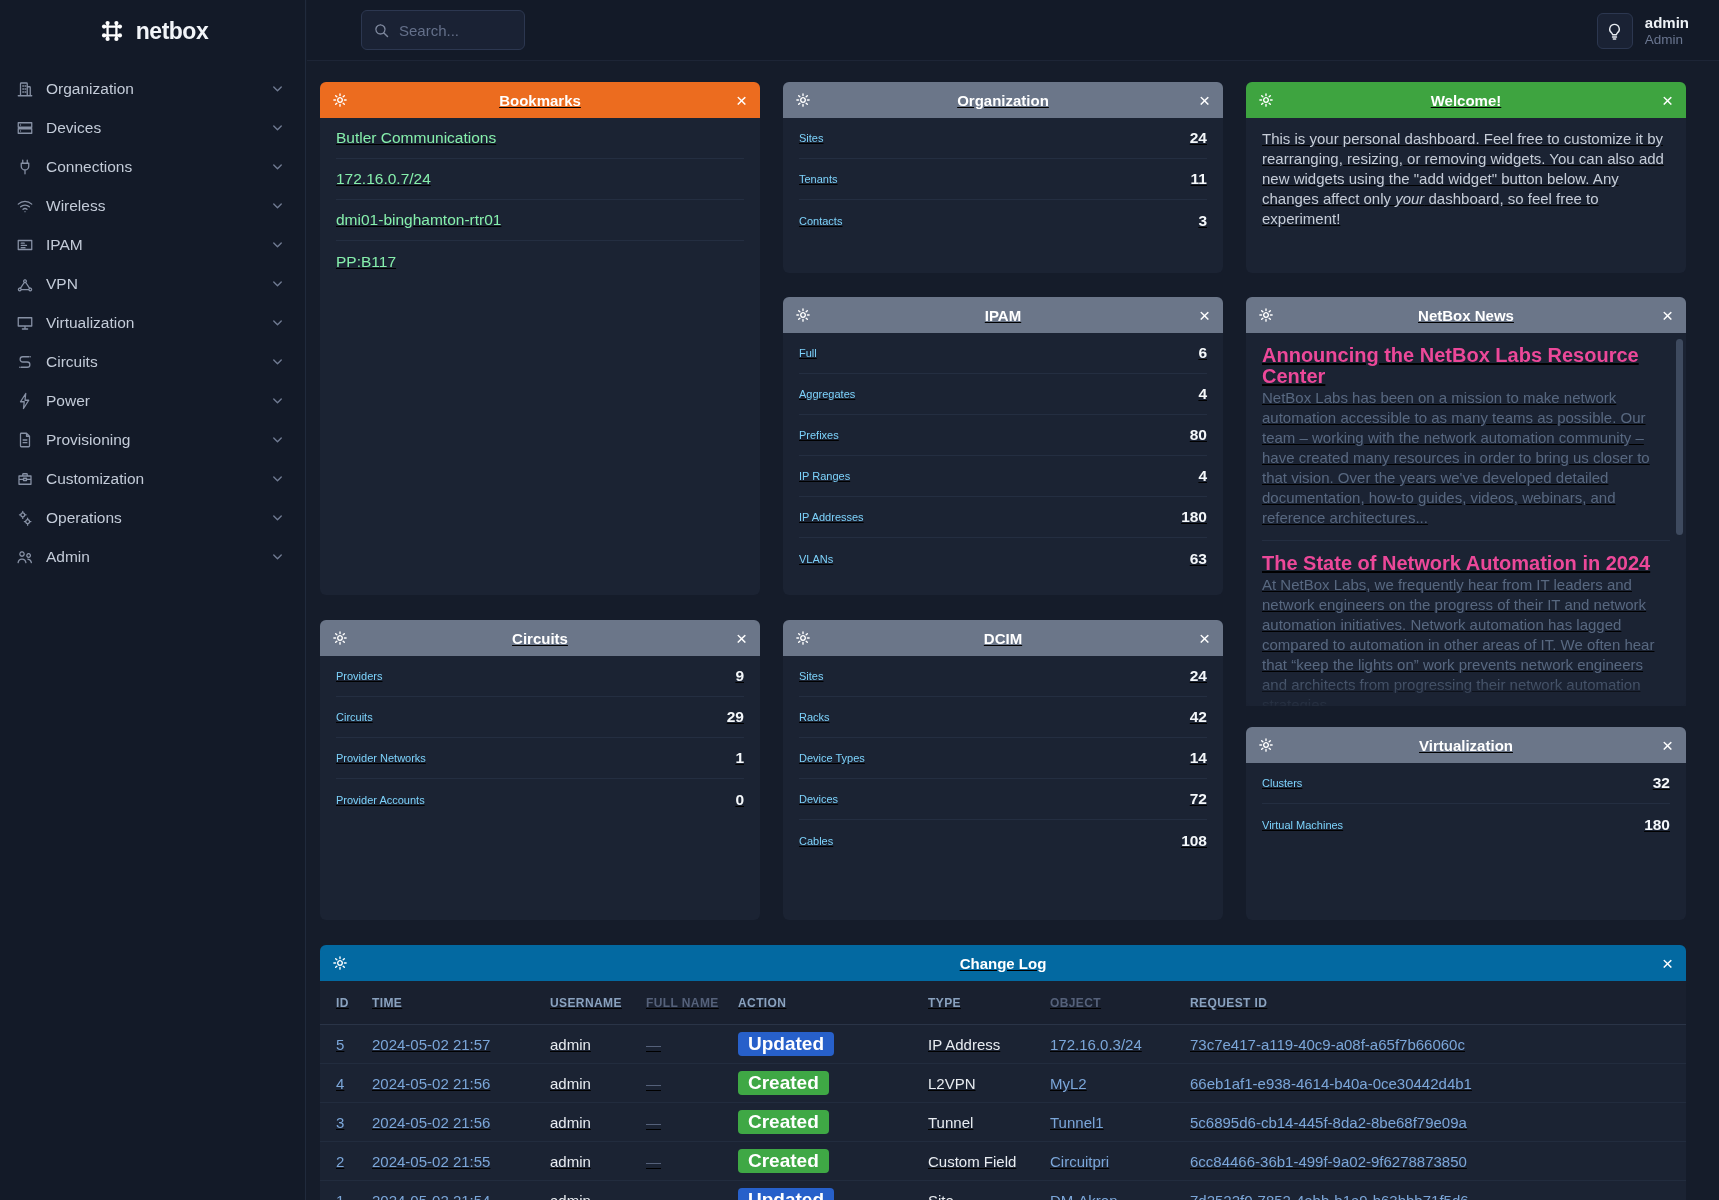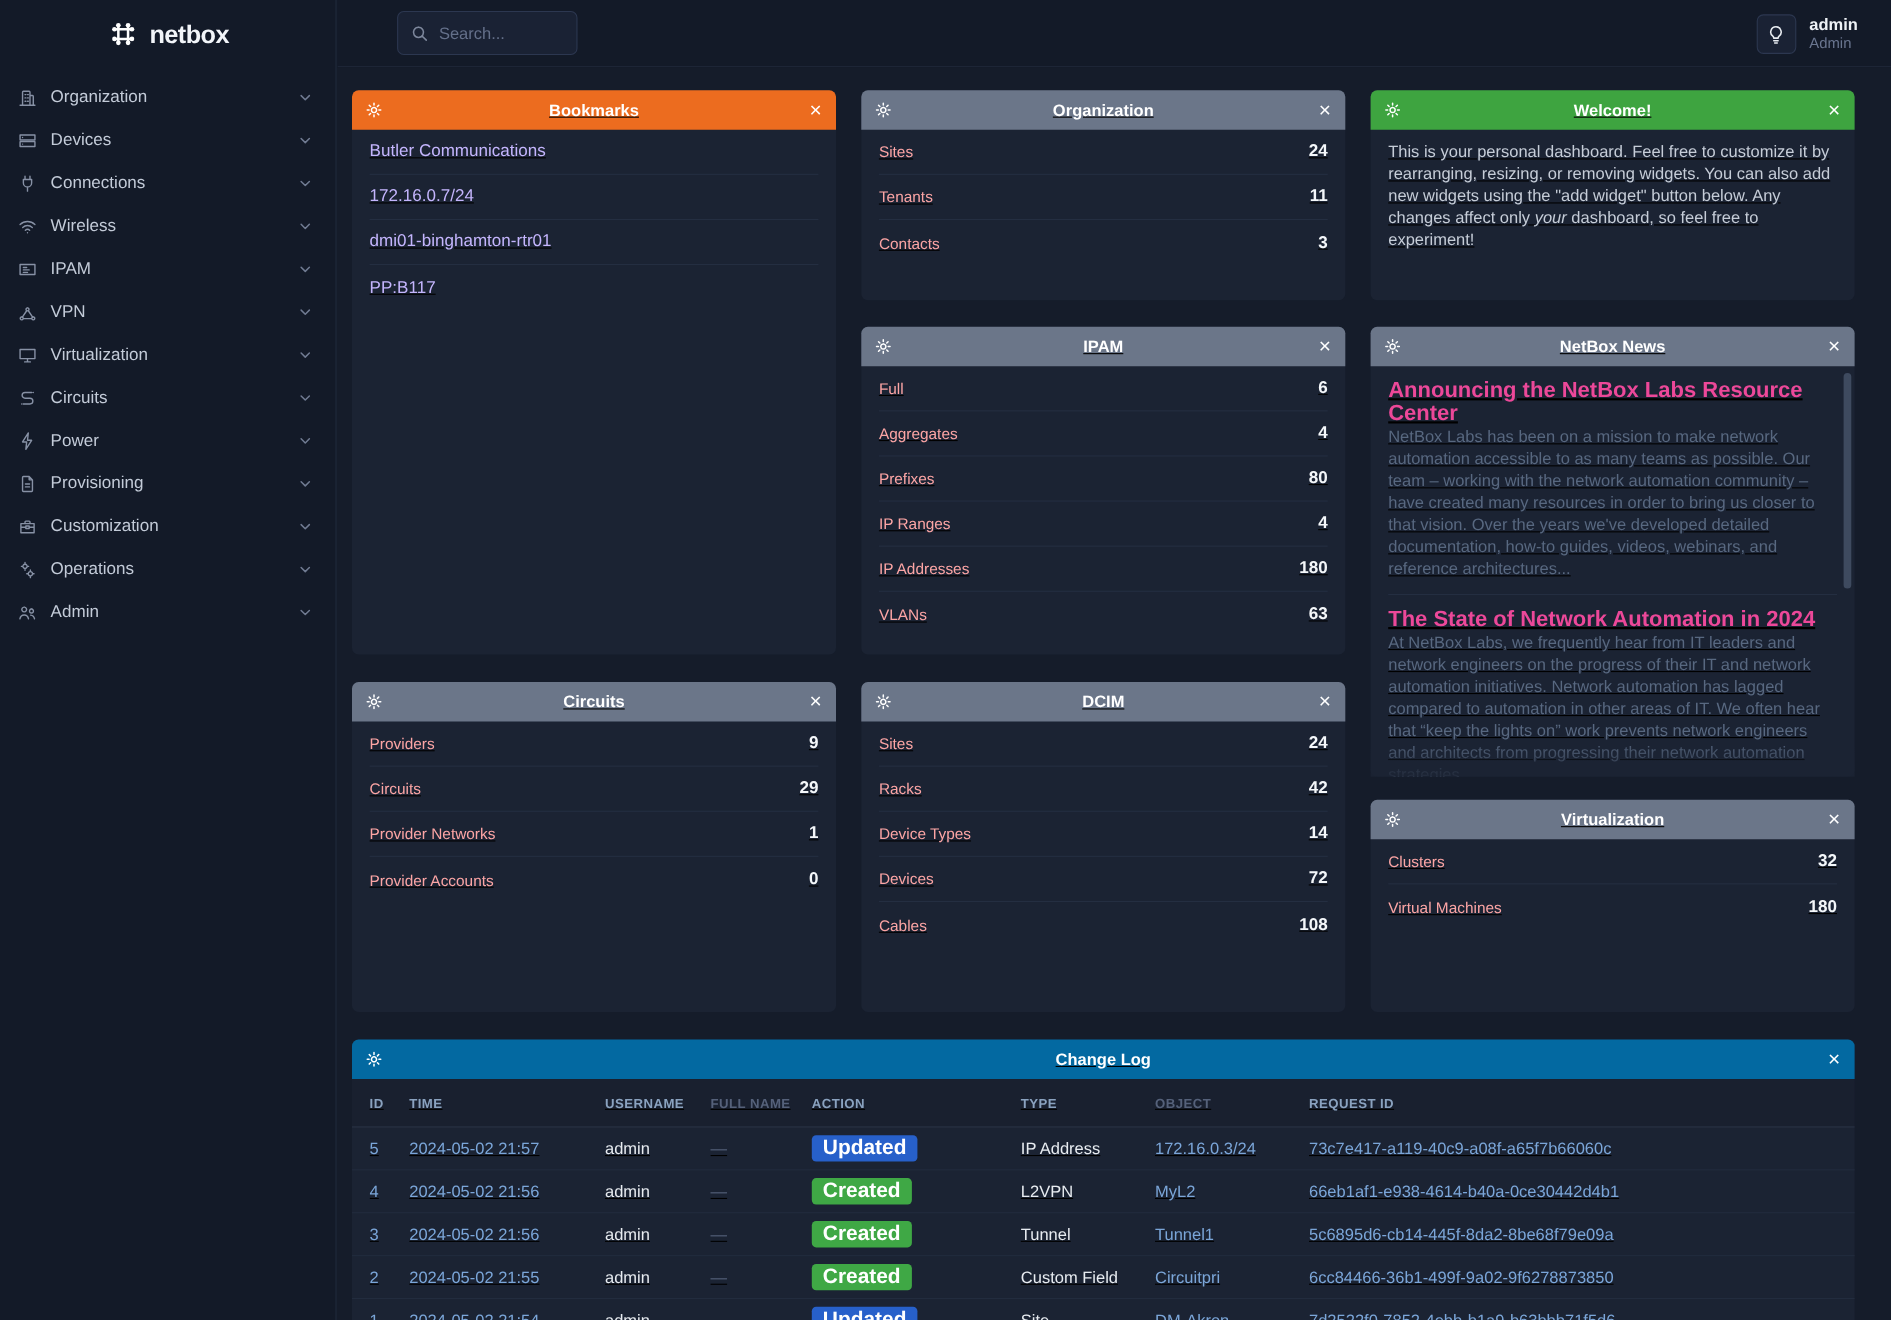--- a/index.html
+++ b/index.html
@@ -48,24 +48,24 @@
   .head-blue   { background:#0369a1;text-align:center; }
   .gear-btn { position:absolute; left:12px; top:0; height:36px; display:flex; align-items:center;
     color:#fff; cursor:pointer; }
   .close-btn { position:absolute; right:13px; top:0; height:36px; display:flex; align-items:center;
     color:#fff; font-size:19px; cursor:pointer; line-height:1; }
 
   .stat-list, .bm-list { list-style:none; }
   .stat-row { height:41px; display:flex; align-items:center; justify-content:space-between;
     margin:0 16px; padding:0 0; border-bottom:1px solid #242e41; }
   .stat-list li:last-child, .bm-list li:last-child { border-bottom:none;gap:12px; }
-  .stat-label { color:#fca5a5; font-size:14px; cursor:pointer; }
+  .stat-label { color:#7dd3fc; font-size:11px; cursor:pointer; }
   .stat-value { color:#f4f7fa; font-size:15.5px; font-weight:700; }
   .bm-row { height:41px; display:flex; align-items:center; margin:0 16px;
-    border-bottom:1px solid #242e41; color:#c4b5fd; font-size:15.5px; cursor:pointer; }
+    border-bottom:1px solid #242e41; color:#86efac; font-size:15.5px; cursor:pointer; }
 
   .welcome-body { padding:11px 16px; color:#c6cdd8; font-size:15px; line-height:20px; }
 
   .news-body { position:relative; height:373px; overflow:hidden; padding:12px 16px 0 16px; }
   .news-article { padding-bottom:12px; border-bottom:1px solid #242e41; margin-bottom:12px; }
   .news-article:last-child { border-bottom:none; margin-bottom:0; }
   .news-title { color:#ec4899; font-size:20px; font-weight:700; line-height:21px; cursor:pointer; }
   .news-text { color:#586880; font-size:15px; line-height:20px; margin-top:1px; }
   .news-fade { position:absolute; left:0; right:0; bottom:0; height:34px;
     background:linear-gradient(to bottom, rgba(27,35,51,0), rgba(27,35,51,0.9)); pointer-events:none; }

